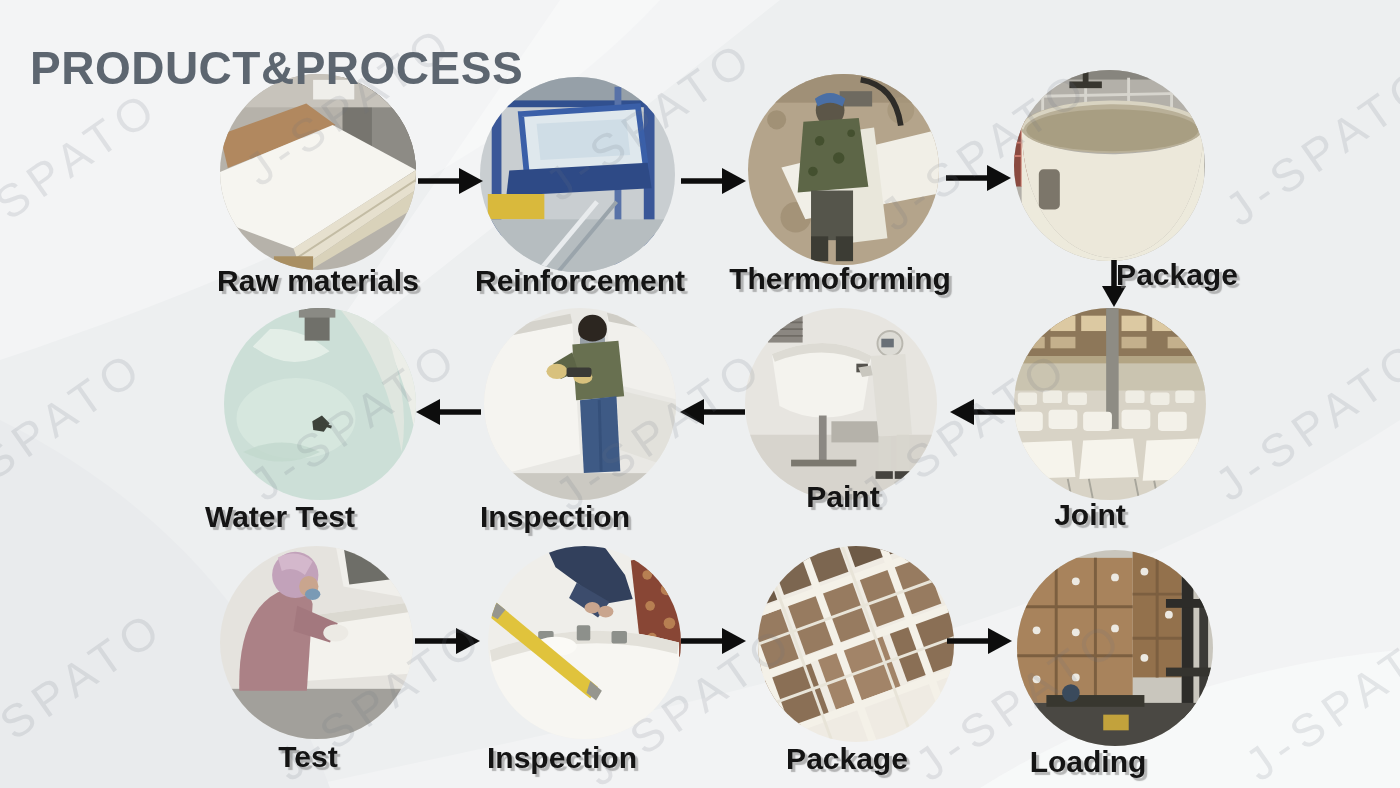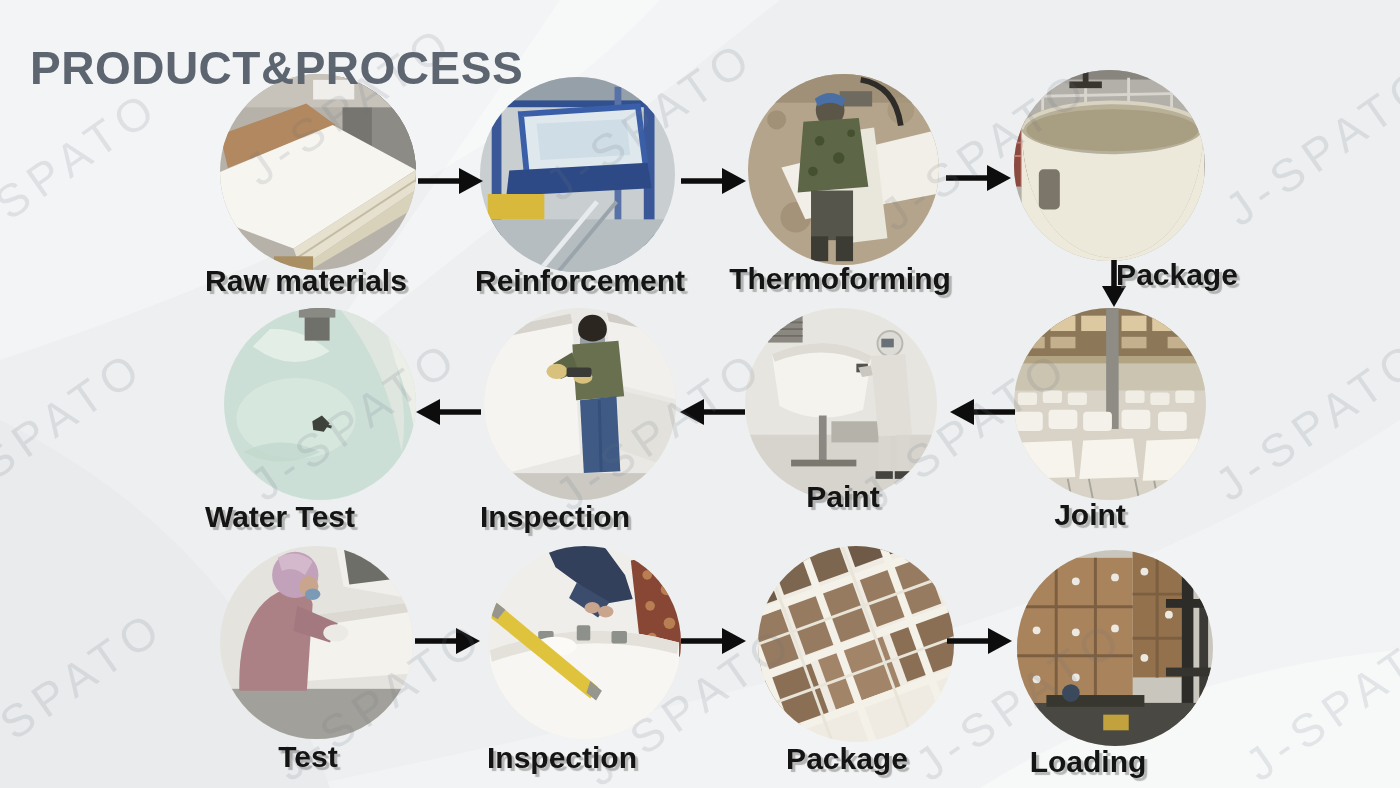--- a/index.html
+++ b/index.html
@@ -370,21 +370,21 @@
       <rect x="186" y="10" width="9" height="162" fill="#3b3a36"></rect>
       <rect x="152" y="50" width="46" height="9" fill="#2d2c29"></rect>
       <rect x="152" y="120" width="46" height="9" fill="#35342f"></rect>
       <rect x="0" y="156" width="200" height="44" fill="#4a4843"></rect>
       <rect x="30" y="148" width="100" height="12" fill="#38372f"></rect>
       <rect x="88" y="168" width="26" height="16" fill="#c2a23c"></rect>
       <circle cx="55" cy="146" r="9" fill="#3a4a5c"></circle>
     </svg>
   </div>
 
-  <div class="step-label" style="left:306px;top:264px">Raw materials</div>
+  <div class="step-label" style="left:318px;top:264px">Raw materials</div>
   <div class="step-label" style="left:580px;top:264px">Reinforcement</div>
   <div class="step-label" style="left:840px;top:262px">Thermoforming</div>
   <div class="step-label" style="left:1177px;top:258px">Package</div>
   <div class="step-label" style="left:1090px;top:498px">Joint</div>
   <div class="step-label" style="left:843px;top:480px">Paint</div>
   <div class="step-label" style="left:555px;top:500px">Inspection</div>
   <div class="step-label" style="left:280px;top:500px">Water Test</div>
   <div class="step-label" style="left:308px;top:740px">Test</div>
   <div class="step-label" style="left:562px;top:741px">Inspection</div>
   <div class="step-label" style="left:847px;top:742px">Package</div>

